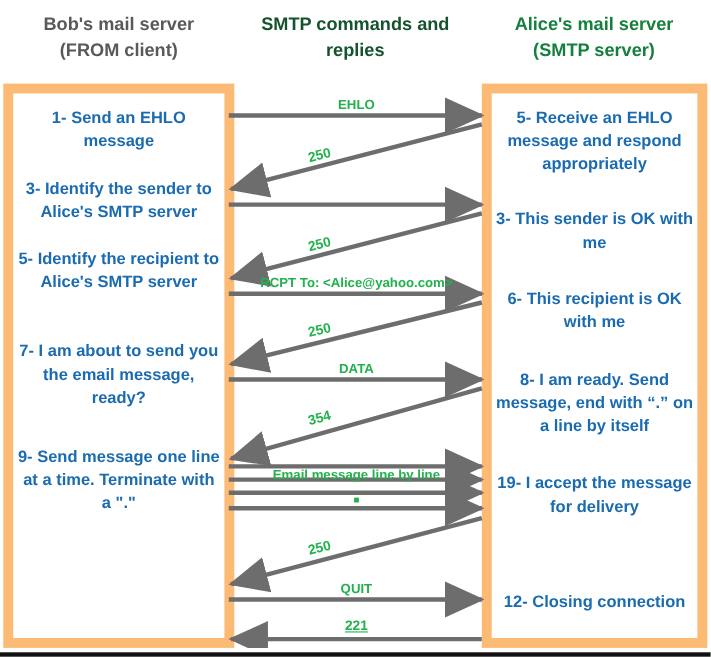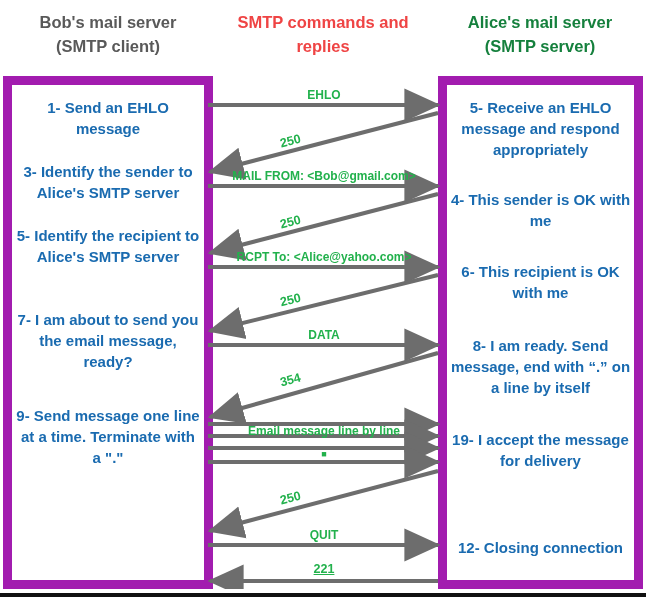--- a/index.html
+++ b/index.html
@@ -15,27 +15,27 @@
   
   .hdr{
     position:absolute;
     text-align:center;
     font-weight:bold;
     font-size:16.5px;
     line-height:24px;
     top:10px;
   }
   .hdr-left{left:2px;width:212px;color:#595959;}
-  .hdr-mid{left:214px;width:218px;color:#ef4444;}
+  .hdr-mid{left:214px;width:218px;color:#14532d;}
   .hdr-right{left:434px;width:212px;color:#15803d;}
 
   
   .panel{
     position:absolute;
-    background:#a21caf;
+    background:#fdba74;
     box-sizing:border-box;
     padding:9px;
   }
   .panel-inner{
     width:100%;height:100%;
     background:#ffffff;
     box-sizing:border-box;
     position:relative;
   }
   #panel-left{left:3px;top:76px;width:210px;height:513px;}
@@ -73,21 +73,21 @@
     position:absolute;left:0;top:593px;width:646px;height:4px;background:#111111;
   }
 </style>
 </head>
 <body>
 
 <div id="stage">
 
   <div class="hdr hdr-left">
     <div>Bob's mail server</div>
-    <div>(SMTP client)</div>
+    <div>(FROM client)</div>
   </div>
 
   <div class="hdr hdr-mid">
     <div>SMTP commands and</div>
     <div>replies</div>
   </div>
 
   <div class="hdr hdr-right">
     <div>Alice's mail server</div>
     <div>(SMTP server)</div>
@@ -100,21 +100,21 @@
       <div class="step" style="top:140px;">5- Identify
 the recipient to Alice's SMTP server</div>
       <div class="step" style="top:224px;">7- I am about to send you the email message, ready?</div>
       <div class="step" style="top:320px;">9- Send message one line at a time. Terminate with a "."</div>
     </div>
   </div>
 
   <div class="panel" id="panel-right">
     <div class="panel-inner">
       <div class="step" style="top:12px;">5- Receive an EHLO message and respond appropriately</div>
-      <div class="step" style="top:104px;">4- This sender is OK with me</div>
+      <div class="step" style="top:104px;">3- This sender is OK with me</div>
       <div class="step" style="top:176px;">6- This recipient is OK with me</div>
       <div class="step" style="top:250px;">8-  I am ready. Send message, end with “.” on a line by itself</div>
       <div class="step" style="top:344px;">19-  I accept the message for delivery</div>
       <div class="step" style="top:452px;">12-  Closing connection</div>
     </div>
   </div>
 
   <div id="flow">
     <svg width="240" height="513" viewBox="0 0 240 513" xmlns="http://www.w3.org/2000/svg">
       <defs>
@@ -151,21 +151,20 @@
 
       <line x1="4" y1="469" x2="234" y2="469" stroke="#6d6d6d" stroke-width="4" marker-end="url(#ar)"></line>
 
       <line x1="234" y1="505" x2="6" y2="505" stroke="#6d6d6d" stroke-width="4" marker-end="url(#al)"></line>
     </svg>
 
     <div class="lbl" style="left:0;width:240px;top:12px;">EHLO</div>
 
     <div class="lbl lbl-code" style="left:76px;top:58px;transform:rotate(-14deg);">250</div>
 
-    <div class="lbl" style="left:0;width:240px;top:93px;">MAIL FROM: &lt;Bob@gmail.com&gt;</div>
 
     <div class="lbl lbl-code" style="left:76px;top:139px;transform:rotate(-14deg);">250</div>
 
     <div class="lbl" style="left:0;width:240px;top:174px;">RCPT To: &lt;Alice@yahoo.com&gt;</div>
 
     <div class="lbl lbl-code" style="left:76px;top:217px;transform:rotate(-13deg);">250</div>
 
     <div class="lbl" style="left:0;width:240px;top:252px;">DATA</div>
 
     <div class="lbl lbl-code" style="left:76px;top:297px;transform:rotate(-15deg);">354</div>

